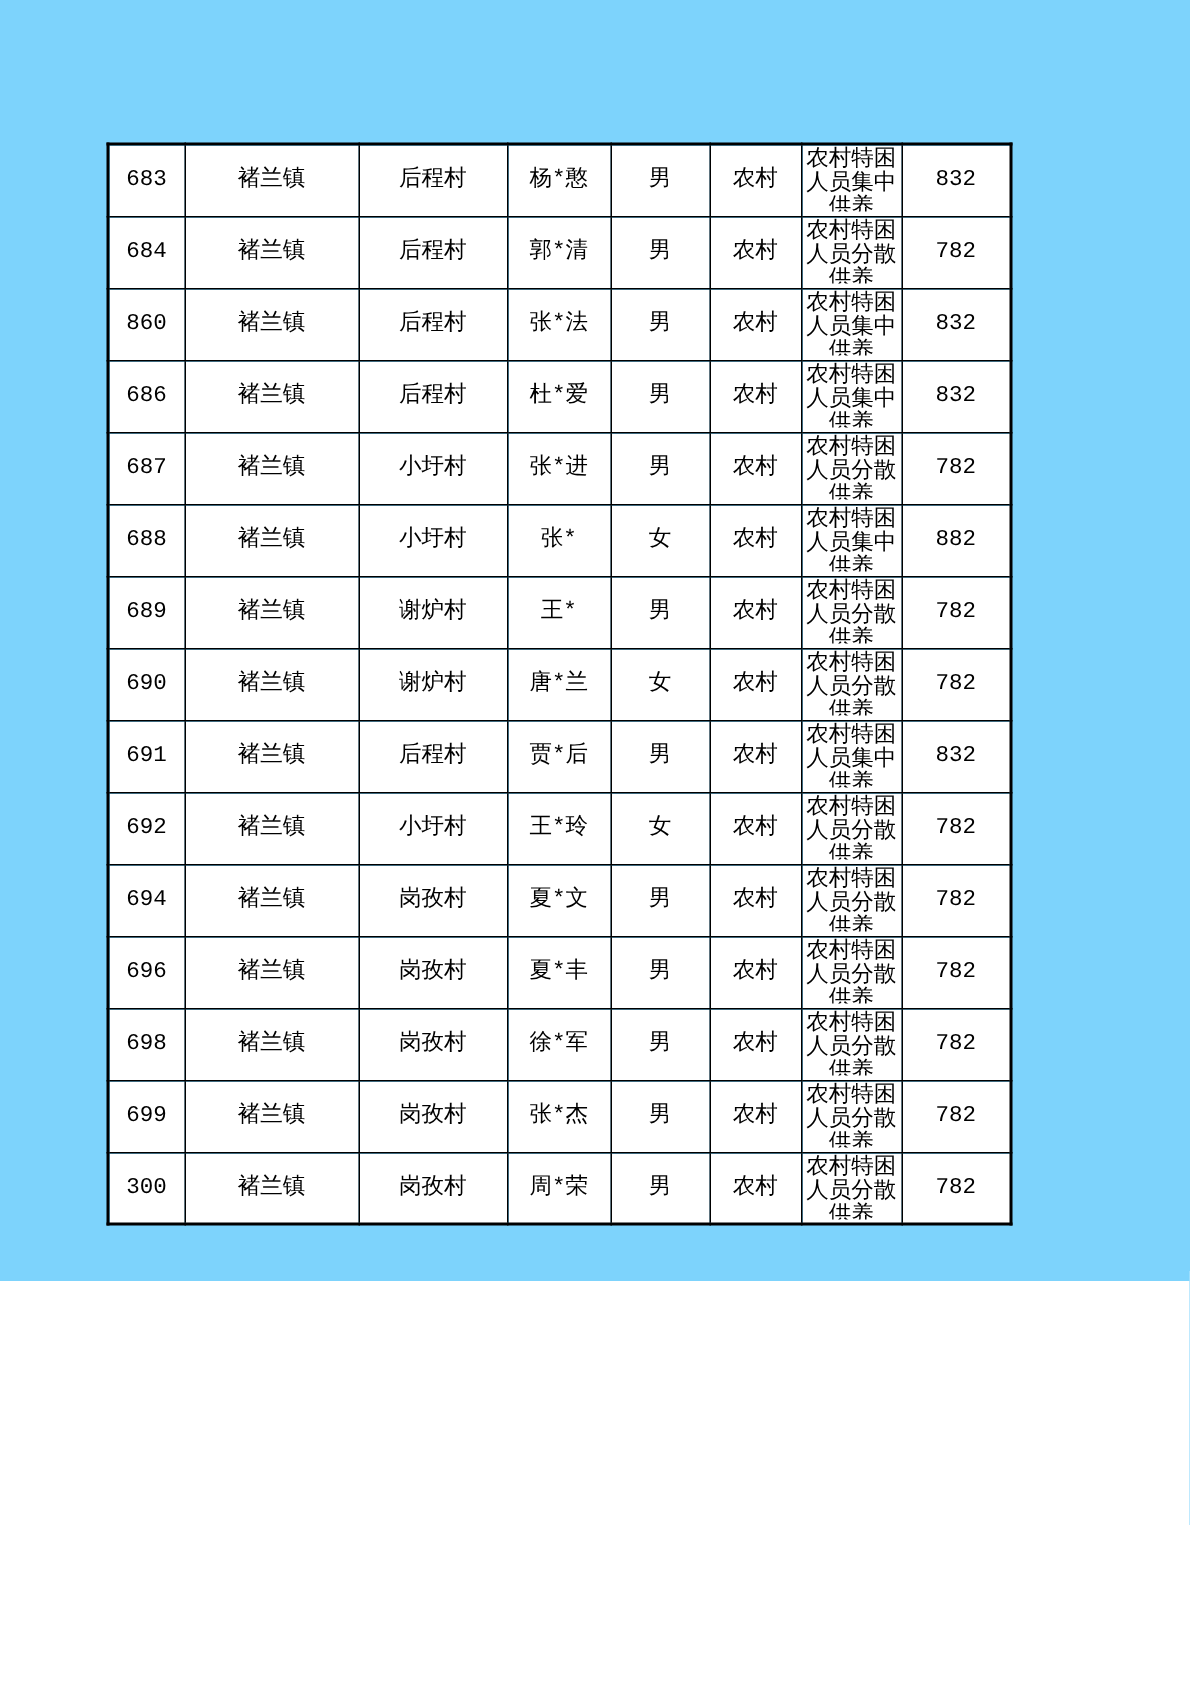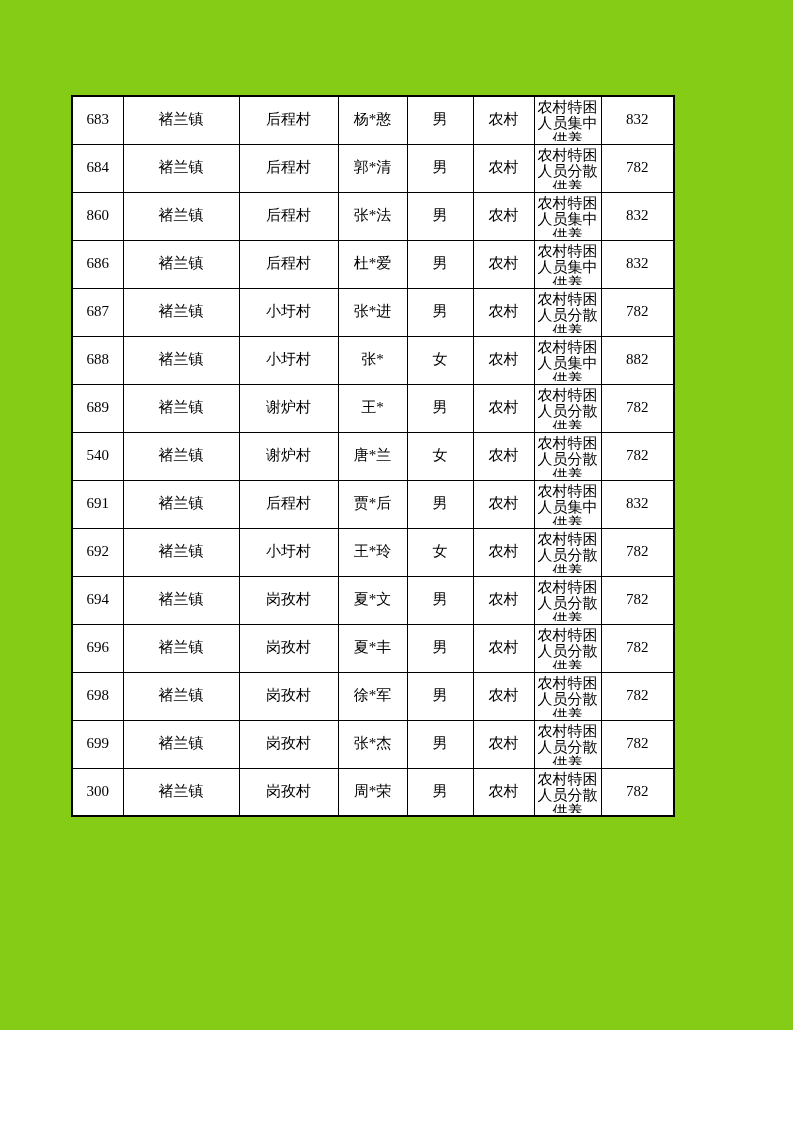--- a/index.html
+++ b/index.html
@@ -5,23 +5,24 @@
   * { box-sizing: border-box; }
   html, body { margin: 0; padding: 0; }
   body {
     width: 793px; height: 1122px;
     background: #ffffff;
     font-family: "Liberation Serif", "DejaVu Serif", serif;
     color: #000000;
   }
   .page {
     position: relative;
-    width: 793px; height: 1030px;
-    background: #84cc16;
+    width: 793px; height: 854px;
+    background: #7dd3fc;
     overflow: hidden;
+    font-family: Liberation Mono, monospace;
   }
   table.sheet-table {
     position: absolute;
     left: 71px; top: 95px;
     border-collapse: collapse;
     table-layout: fixed;
     border: 2px solid #000000;
   }
   table.sheet-table td {
     border: 1px solid #000000;
@@ -175,21 +176,21 @@
       <div class="cat-clip">
               <div class="cat-line">农村特困</div>
               <div class="cat-line">人员分散</div>
               <div class="cat-line">供养</div>
             </div>
     </td>
     <td>782</td>
   </tr>
 
   <tr>
-    <td>540</td>
+    <td>690</td>
     <td>褚兰镇</td>
     <td>谢炉村</td>
     <td>唐*兰</td>
     <td>女</td>
     <td>农村</td>
     <td class="c-cat">
       <div class="cat-clip">
               <div class="cat-line">农村特困</div>
               <div class="cat-line">人员分散</div>
               <div class="cat-line">供养</div>

